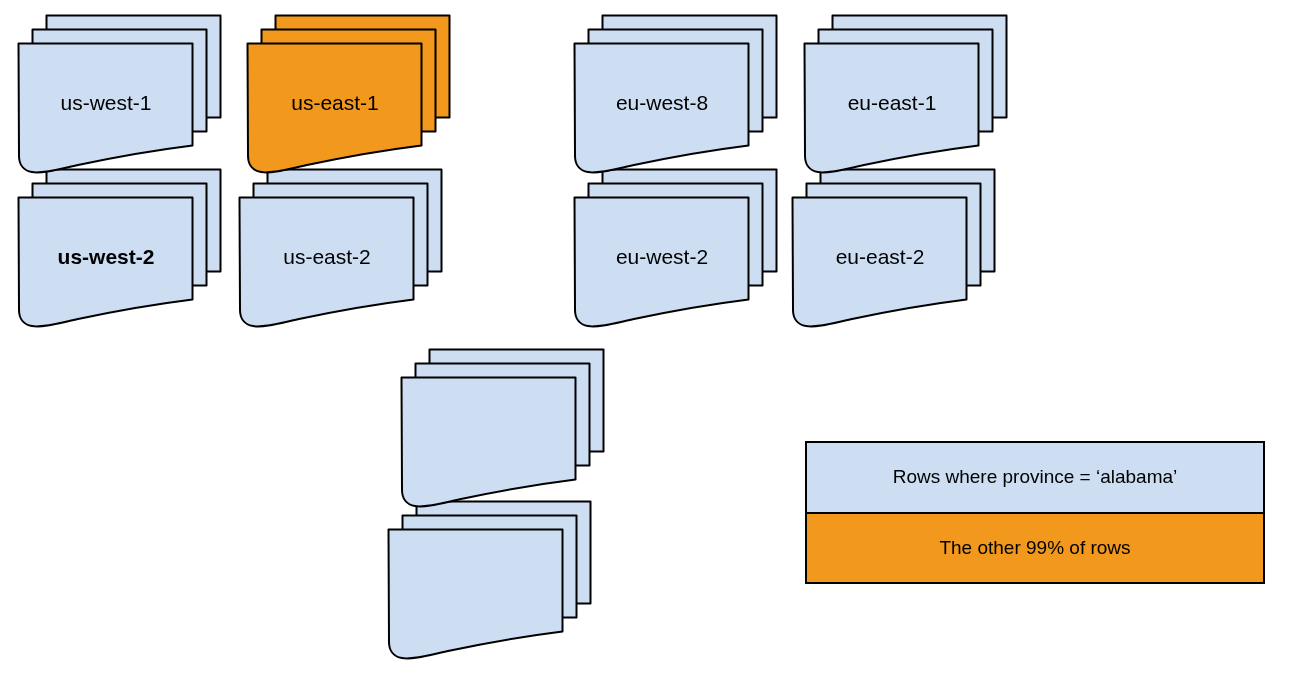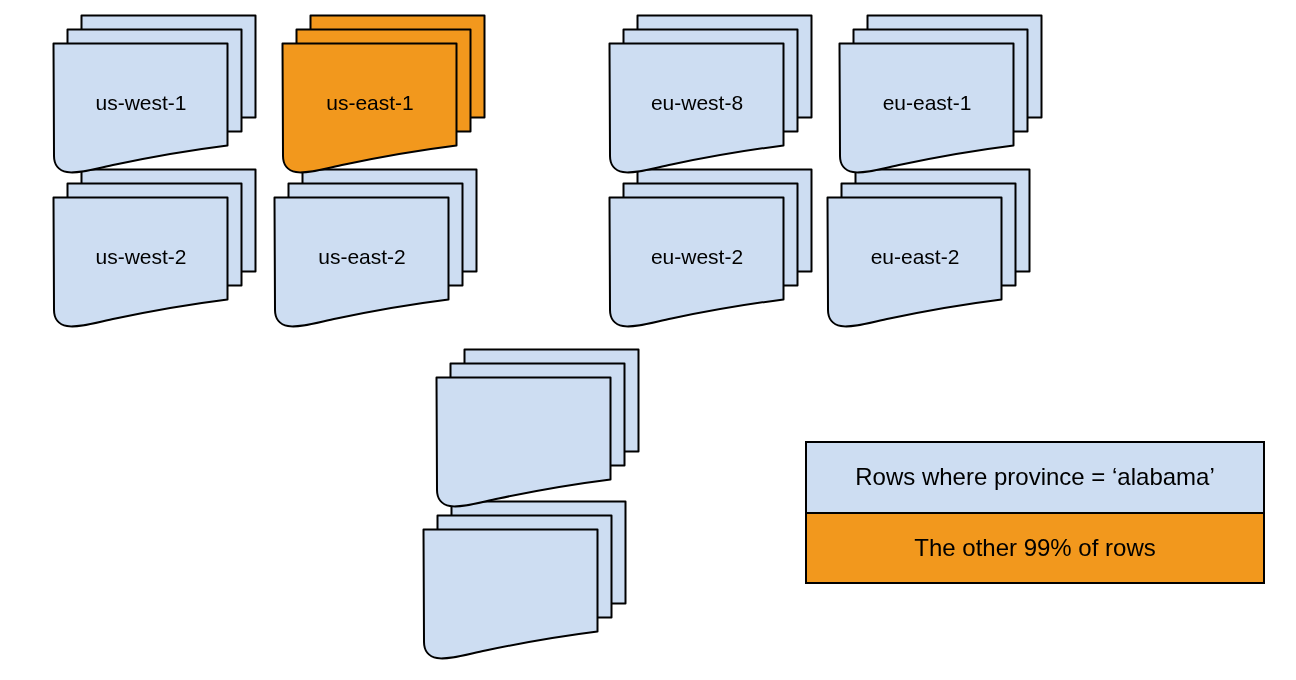--- a/index.html
+++ b/index.html
@@ -17,21 +17,20 @@
   }
   .canvas {
     position: absolute;
     left: 0; top: 0;
     width: 1296px; height: 680px;
   }
   .stack {
     position: absolute;
     width: 207px;
     height: 160px;
-    margin-left: 35px;
   }
   .stack.front-layer { z-index: 2; }
   .stack.back-layer  { z-index: 1; }
   .sheet {
     stroke: var(--color-stroke, #000);
     stroke-width: 2;
     stroke-linejoin: round;
     fill: var(--color-light_blue, #cdddf2);
   }
   svg[data-variant="blue"] .sheet   { fill: var(--color-light_blue, #cdddf2); }
@@ -57,21 +56,21 @@
     box-sizing: border-box;
     display: flex;
     flex-direction: column;
     z-index: 3;
   }
   .legend-row {
     flex: 1 1 50%;
     display: flex;
     align-items: center;
     justify-content: center;
-    font-size: 24px;
+    font-size: 19px;
   }
   .legend-row + .legend-row {
     border-top: 2px solid var(--color-stroke, #000);
   }
   .legend-row[data-variant="blue"]   { background: var(--color-light_blue, #cdddf2); }
   .legend-row[data-variant="orange"] { background: var(--color-orange, #f2981d); }
   .legend-label { white-space: nowrap; }
 </style>
 </head>
 <body>
@@ -107,21 +106,21 @@
 
   <div class="stack front-layer" style="left:803px; top:14px;">
     <svg width="207" height="160" viewBox="0 0 207 160" data-variant="blue">
       <rect class="sheet" x="29.5" y="1.5" width="174" height="102"></rect>
       <rect class="sheet" x="15.5" y="15.5" width="174" height="102"></rect>
       <path class="sheet" transform="translate(1.5,29.5)" d="M0,0 L174,0 L174,102 C138,106.5 100,113 62,121 C42,125.2 25,130.5 13.5,128.6 C5,127.2 0.5,121 0.5,112.5 Z"></path>
     </svg>
     <span class="stack-label">eu-east-1</span>
   </div>
 
-  <div class="stack back-layer" style="left:17px; top:168px;">
+  <div class="stack back-layer" style="left:17px; top:168px;font-weight:bold;">
     <svg width="207" height="160" viewBox="0 0 207 160" data-variant="blue">
       <rect class="sheet" x="29.5" y="1.5" width="174" height="102"></rect>
       <rect class="sheet" x="15.5" y="15.5" width="174" height="102"></rect>
       <path class="sheet" transform="translate(1.5,29.5)" d="M0,0 L174,0 L174,102 C138,106.5 100,113 62,121 C42,125.2 25,130.5 13.5,128.6 C5,127.2 0.5,121 0.5,112.5 Z"></path>
     </svg>
     <span class="stack-label">us-west-2</span>
   </div>
 
   <div class="stack back-layer" style="left:238px; top:168px;">
     <svg width="207" height="160" viewBox="0 0 207 160" data-variant="blue">

